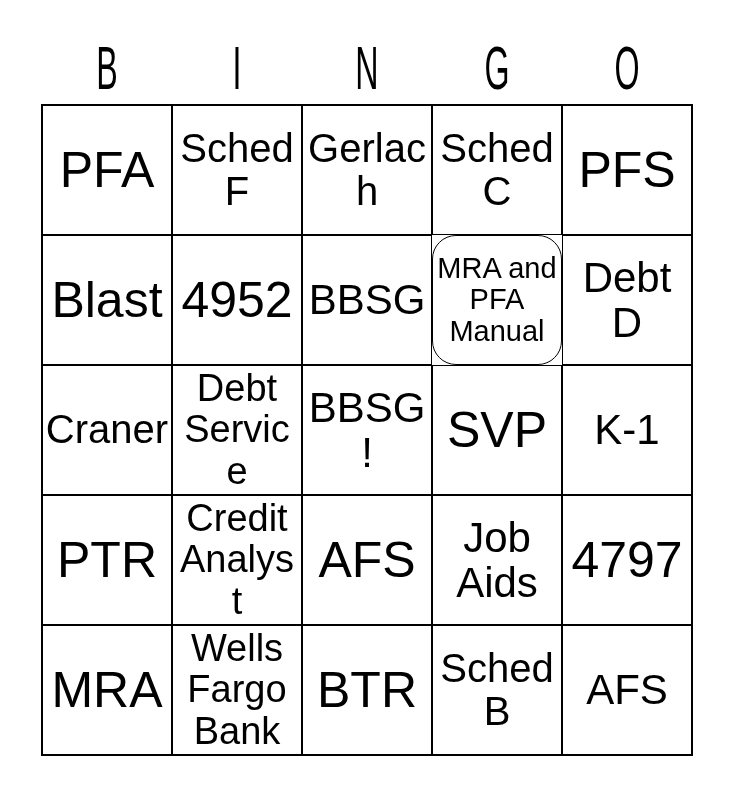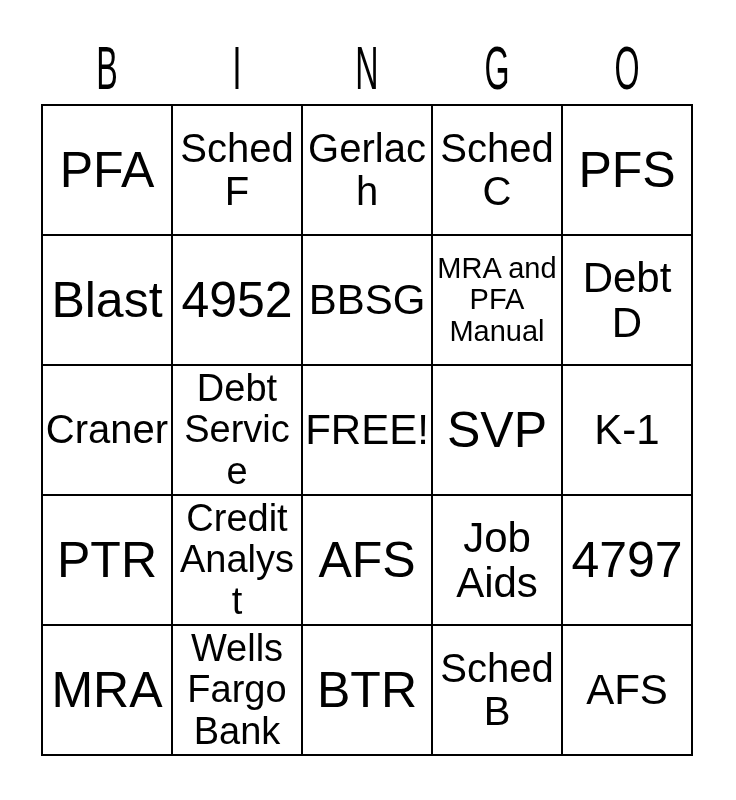--- a/index.html
+++ b/index.html
@@ -61,21 +61,21 @@
   .cell span {
     display: block;
     width: 100%;
     line-height: 1.08;
     word-wrap: break-word;
   }
   .size-xl { font-size: 50px; }
   .size-lg { font-size: 42px; }
   .size-md { font-size: 40px; }
   .size-sm { font-size: 38px; padding: 0 2px; }
-  .size-xs { font-size: 29px; line-height: 1.15; padding: 0 2px; }
+  .size-xs { font-size: 29px; line-height: 1.15; padding: 0 2px; border-radius: 24px; }
 </style>
 </head>
 <body>
 
 <div class="page">
 
   <div class="bingo-header">
     <div class="bingo-letter">B</div>
     <div class="bingo-letter">I</div>
     <div class="bingo-letter">N</div>
@@ -114,21 +114,21 @@
       <div class="cell size-lg">
         <span>Debt D</span>
       </div>
       <div class="cell size-md">
         <span>Craner</span>
       </div>
       <div class="cell size-sm">
         <span>Debt Service</span>
       </div>
       <div class="cell size-lg">
-        <span>FREE!</span>
+        <span>BBSG!</span>
       </div>
       <div class="cell size-xl">
         <span>SVP</span>
       </div>
       <div class="cell size-lg">
         <span>K-1</span>
       </div>
       <div class="cell size-xl">
         <span>PTR</span>
       </div>

